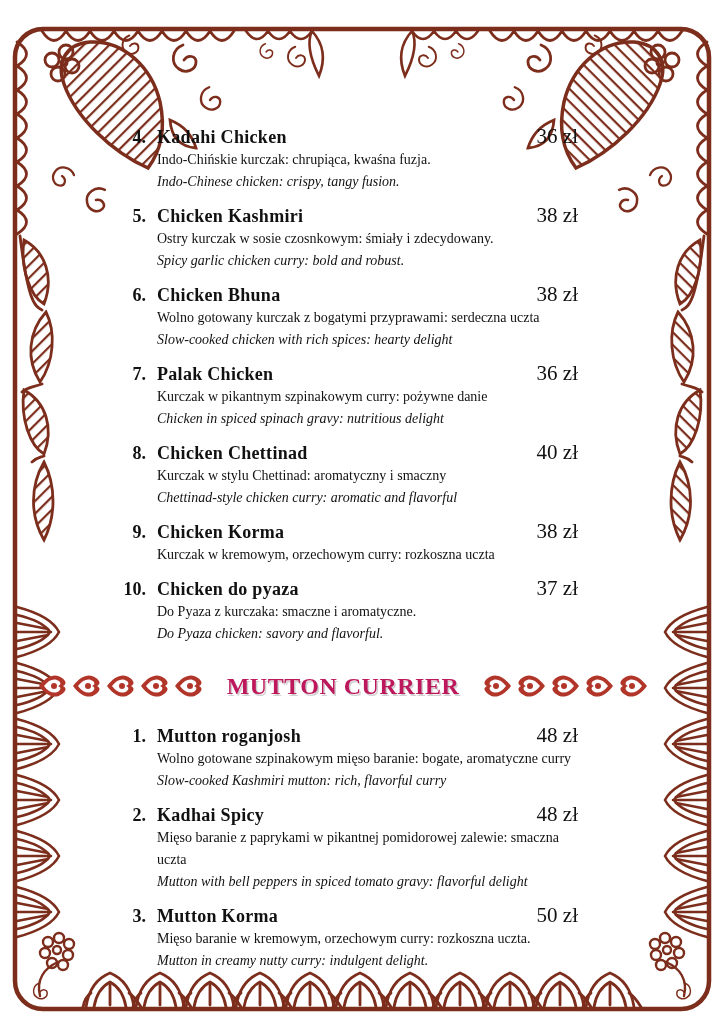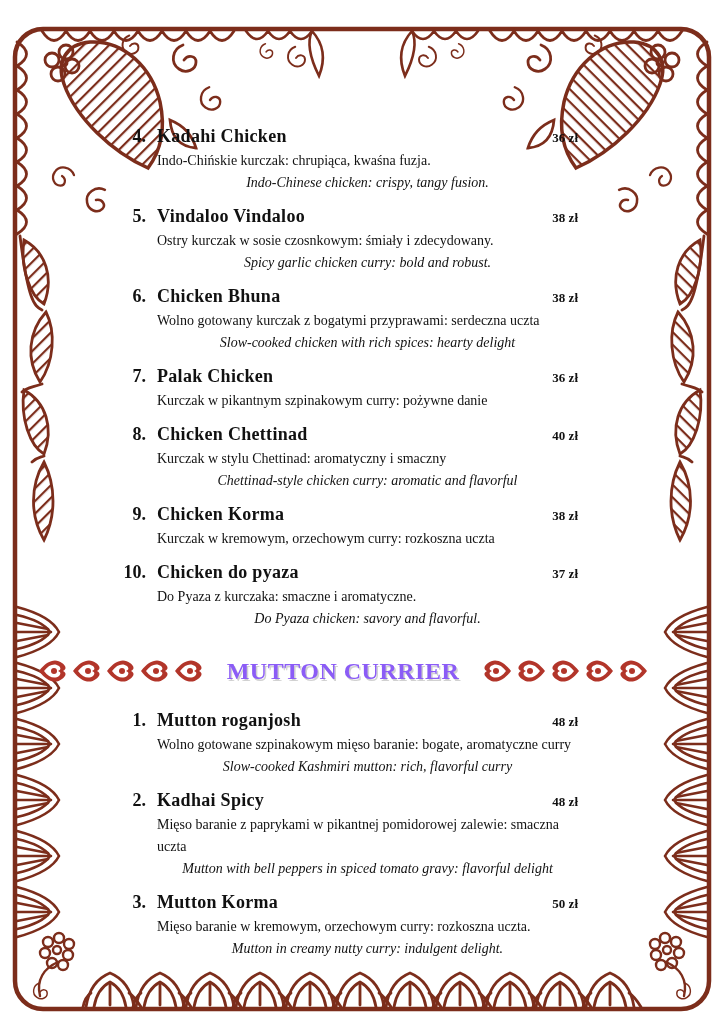--- a/index.html
+++ b/index.html
@@ -10,26 +10,26 @@
     color:#111111;
     position:relative;
     overflow:hidden;
   }
   .border-svg { position:absolute; left:0; top:0; width:724px; height:1024px; pointer-events:none; }
   .content { position:absolute; left:108px; top:124px; width:470px; }
   .item { margin-bottom:10px; }
   .item-head { display:flex; align-items:baseline; line-height:24px; }
   .num { width:38px; text-align:right; font-weight:bold; font-size:18px; flex:0 0 38px; }
   .name { margin-left:11px; font-weight:bold; font-size:18px; letter-spacing:0.3px; }
-  .price { margin-left:auto; font-weight:bold; font-size:13px; white-space:nowrap; }
+  .price { margin-left:auto; font-weight:normal; font-size:21px; white-space:nowrap; }
   .desc { margin-left:49px; font-size:14px; line-height:22px; }
-  .desc.en { font-style:italic;text-align:center; }
+  .desc.en { font-style:italic; }
   .section-head { display:flex; align-items:center; justify-content:center; gap:24px; margin:26px 0 22px 0; height:30px; }
   .section-title {
-    color:#8b5cf6; font-weight:bold; font-size:24px; letter-spacing:0.5px;
+    color:#be185d; font-weight:bold; font-size:24px; letter-spacing:0.5px;
     white-space:nowrap;
     text-shadow:1.5px 1.5px 0 rgba(140,140,140,0.40);
   }
   .orn { flex:0 0 auto; }
 </style>
 </head>
 <body>
 
 <svg class="border-svg" width="724" height="1024" viewBox="0 0 724 1024" aria-hidden="true">
   <defs>
@@ -138,21 +138,21 @@
       <span class="name">Kadahi Chicken</span>
       <span class="price">36 zł</span>
     </div>
     <div class="desc pl">Indo-Chińskie kurczak: chrupiąca, kwaśna fuzja.</div>
     <div class="desc en">Indo-Chinese chicken: crispy, tangy fusion.</div>
   </div>
 
   <div class="item">
     <div class="item-head">
       <span class="num">5.</span>
-      <span class="name">Vindaloo Vindaloo</span>
+      <span class="name">Chicken Kashmiri</span>
       <span class="price">38 zł</span>
     </div>
     <div class="desc pl">Ostry kurczak w sosie czosnkowym: śmiały i zdecydowany.</div>
     <div class="desc en">Spicy garlic chicken curry: bold and robust.</div>
   </div>
 
   <div class="item">
     <div class="item-head">
       <span class="num">6.</span>
       <span class="name">Chicken Bhuna</span>
@@ -162,20 +162,21 @@
     <div class="desc en">Slow-cooked chicken with rich spices: hearty delight</div>
   </div>
 
   <div class="item">
     <div class="item-head">
       <span class="num">7.</span>
       <span class="name">Palak Chicken</span>
       <span class="price">36 zł</span>
     </div>
     <div class="desc pl">Kurczak w pikantnym szpinakowym curry: pożywne danie</div>
+    <div class="desc en">Chicken in spiced spinach gravy: nutritious delight</div>
   </div>
 
   <div class="item">
     <div class="item-head">
       <span class="num">8.</span>
       <span class="name">Chicken Chettinad</span>
       <span class="price">40 zł</span>
     </div>
     <div class="desc pl">Kurczak w stylu Chettinad: aromatyczny i smaczny</div>
     <div class="desc en">Chettinad-style chicken curry: aromatic and flavorful</div>

